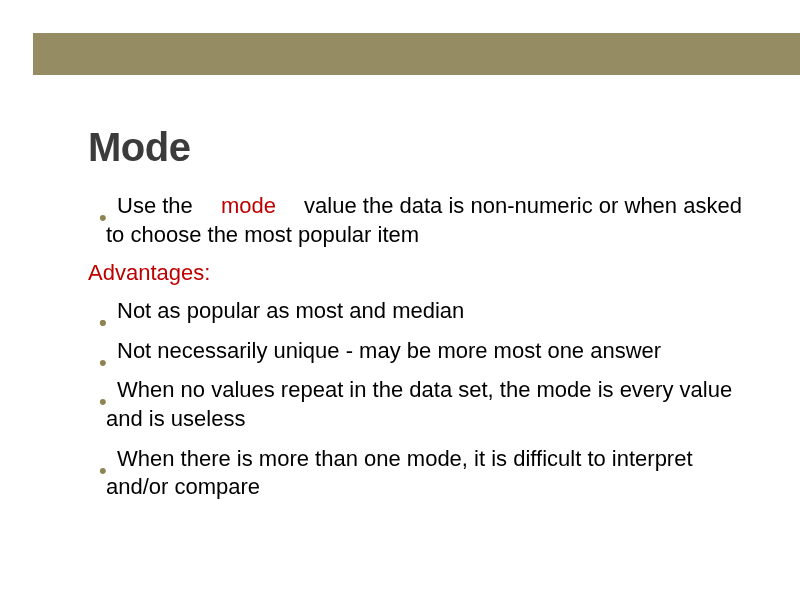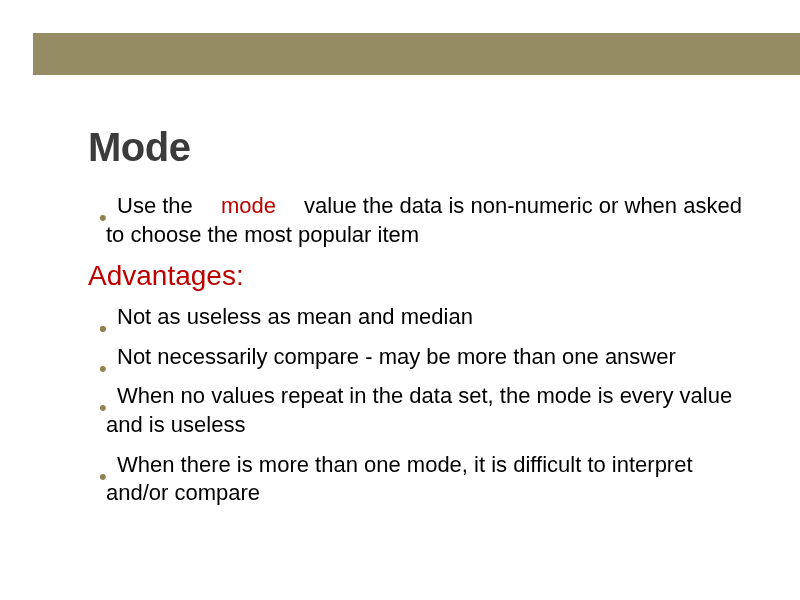--- a/index.html
+++ b/index.html
@@ -2,21 +2,21 @@
 <html><head>
 <meta charset="utf-8">
 <style>
   * { margin: 11px; padding: 0; box-sizing: border-box; }
   html, body { width: 800px; height: 600px; overflow: hidden; font-family: Arial, Helvetica, sans-serif; background: #ffffff; }
   .top-band { width: 100%; height: 42px; background: #968c63; }
   .content { padding: 28px 44px 0 44px; }
   .title { font-size: 40px; font-weight: bold; color: #3b3b3b; margin-bottom: 22px; letter-spacing: -0.5px; }
   .line { font-size: 22px; line-height: 1.3; color: #000; margin-bottom: 6px; position: relative; padding-left: 18px; }
   .line .bullet { position: absolute; left: 0; top: 0.05em; color: #8d8353; font-size: 22px; line-height: 1.3; }
-  .heading { font-size: 28px; color: #be0000; margin-bottom: 6px; }
+  .heading { font-size: 22px; color: #be0000; margin-bottom: 6px; }
   .hl { color: #be0000; }
 </style>
 </head>
 <body>
 
 <div class="top-band"></div>
 
 <div class="content">
 
   <div class="title">Mode</div>
@@ -28,26 +28,26 @@
 
   <div class="heading">Advantages:</div>
 
   <div class="line">
     <span class="bullet">•</span>
   </div>
 
 
   <div class="line">
     <span class="bullet">•</span>
-    <span>Not as useless as mean and median</span>
+    <span>Not as popular as most and median</span>
   </div>
 
   <div class="line">
     <span class="bullet">•</span>
-    <span>Not necessarily compare - may be more than one answer</span>
+    <span>Not necessarily unique - may be more most one answer</span>
   </div>
 
   <div class="line">
     <span class="bullet">•</span>
     <span>When no values repeat in the data set, the mode is every value and is useless</span>
   </div>
 
   <div class="line">
     <span class="bullet">•</span>
     <span>When there is more than one mode, it is difficult to interpret and/or compare</span>

